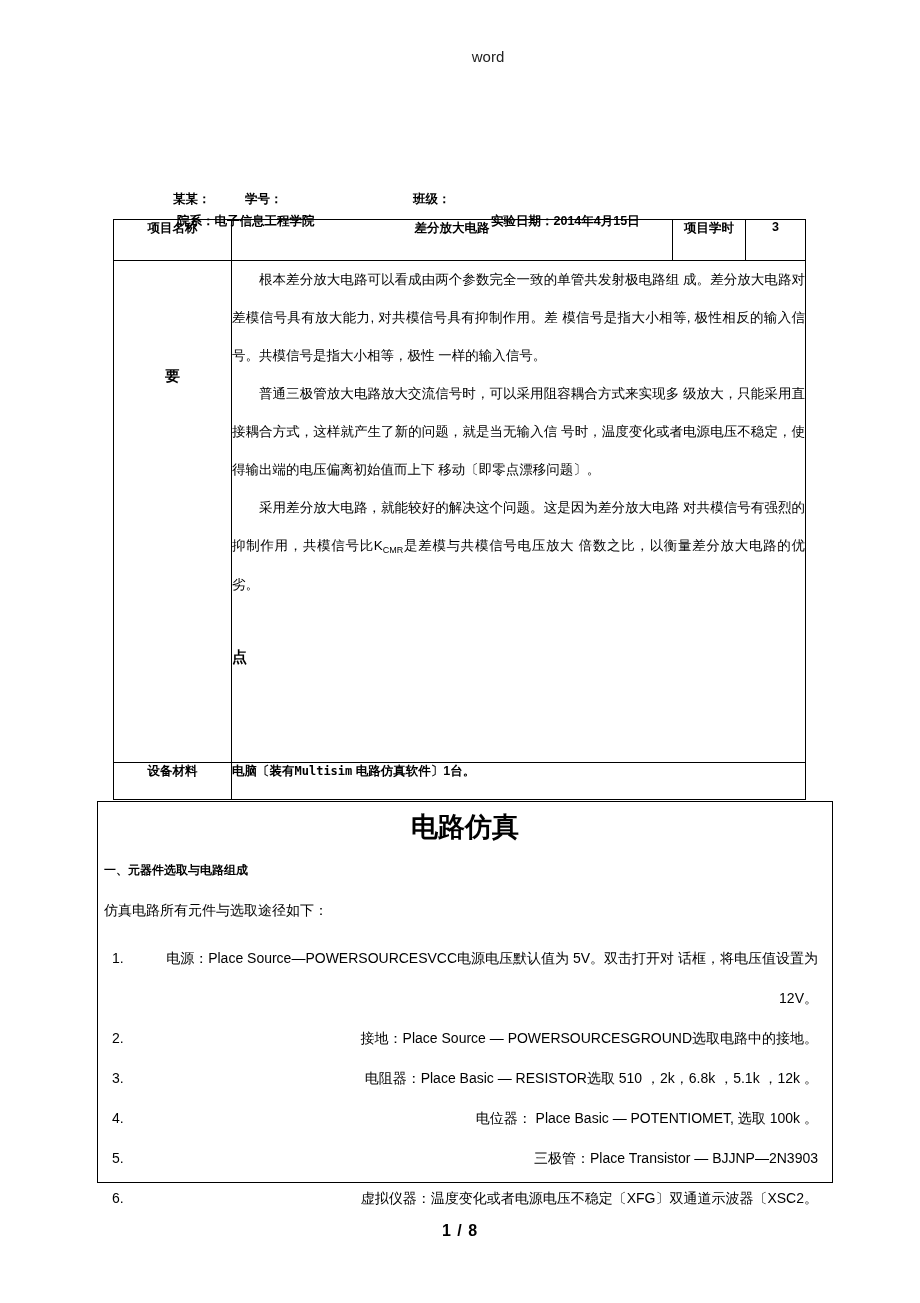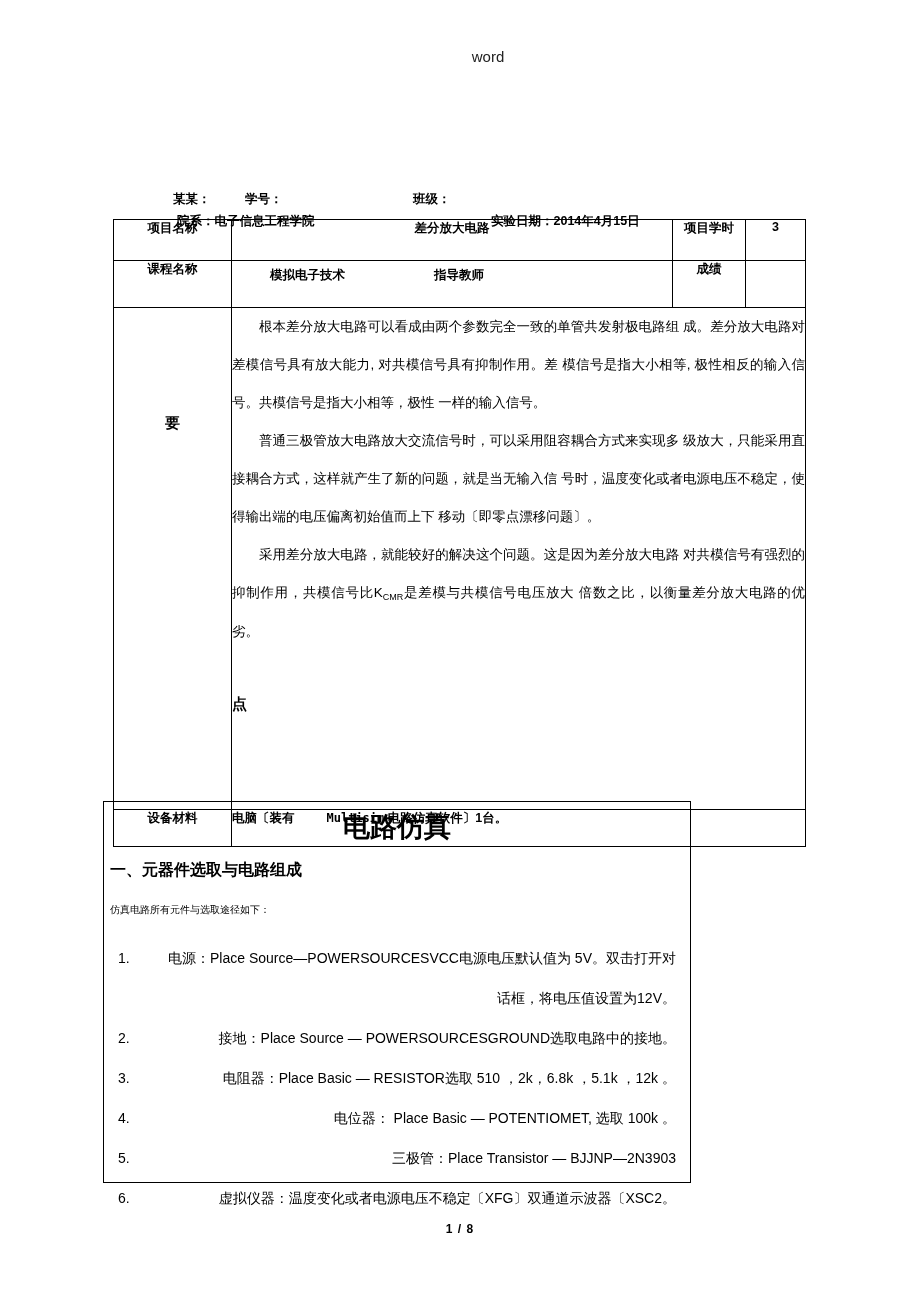--- a/index.html
+++ b/index.html
@@ -154,49 +154,48 @@
   }
   .eq-value {
     padding: 8px 0 0 10px;
     font-weight: bold;
     font-size: 12.5px;
   }
   .eq-value .mono {
     font-family: "DejaVu Sans Mono", "Liberation Mono", monospace;
     font-size: 12px;
     font-weight: bold;
-    margin-left: 32px;
   }
 
   
   .sim-box {
     position: absolute;
-    left: 103px;
+    left: 97px;
     top: 801px;
-    width: 588px;
+    width: 736px;
     height: 382px;
     border: 1px solid #000;
     box-sizing: border-box;
     padding: 4px 6px 0 6px;
   }
   .sim-title {
     text-align: center;
     font-size: 27px;
     font-weight: bold;
     line-height: 38px;
     margin: 2px 0 4px 0;
   }
   .sim-h2 {
-    font-size: 16px;
+    font-size: 12px;
     font-weight: bold;
     line-height: 40px;
     margin: 0;
   }
   .sim-lead {
-    font-size: 10px;
+    font-size: 14px;
     line-height: 40px;
     margin: 0;
   }
   ol.sim-list {
     margin: 8px;
     padding: 0;
     list-style: none;
     counter-reset: simitem;
     text-align: right;
   }
@@ -216,21 +215,21 @@
     line-height: 40px;
   }
 
   
   .page-footer {
     position: absolute;
     left: 0;
     top: 1222px;
     width: 920px;
     text-align: center;
-    font-size: 12px;
+    font-size: 16px;
     font-weight: bold;
     letter-spacing: 1px;
   }
 </style>
 </head>
 <body>
 
 <div class="page">
 
   <div class="doc-header">word</div>
@@ -254,31 +253,20 @@
       <col style="width:441px">
       <col style="width:73px">
       <col style="width:60px">
     </colgroup>
     <tbody>
       <tr>
         <td class="cell-label">项目名称</td>
         <td class="cell-center">差分放大电路</td>
         <td class="cell-label">项目学时</td>
         <td class="cell-label">3</td>
-      </tr>
-      <tr>
-        <td class="cell-label">课程名称</td>
-        <td>
-          <div class="cell-teacher-wrap">
-            <span class="t-course">模拟电子技术</span>
-            <span class="t-teacher">指导教师</span>
-          </div>
-        </td>
-        <td class="cell-label">成绩</td>
-        <td class="cell-label"></td>
       </tr>
       <tr>
         <td class="td-sidelabel">
           <div class="side-label-top">要</div>
         </td>
         <td class="td-content" colspan="3">
           <p class="para">根本差分放大电路可以看成由两个参数完全一致的单管共发射极电路组 成。差分放大电路对差模信号具有放大能力, 对共模信号具有抑制作用。差 模信号是指大小相等, 极性相反的输入信号。共模信号是指大小相等，极性 一样的输入信号。</p>
           <p class="para">普通三极管放大电路放大交流信号时，可以采用阻容耦合方式来实现多 级放大，只能采用直接耦合方式，这样就产生了新的问题，就是当无输入信 号时，温度变化或者电源电压不稳定，使得输出端的电压偏离初始值而上下 移动〔即零点漂移问题〕。</p>
           <p class="para"><span>采用差分放大电路，就能较好的解决这个问题。这是因为差分放大电路 对共模信号有强烈的抑制作用，共模信号比K</span><sub>CMR</sub><span>是差模与共模信号电压放大 倍数之比，以衡量差分放大电路的优劣。</span></p>
           <p class="point-label">点</p>

